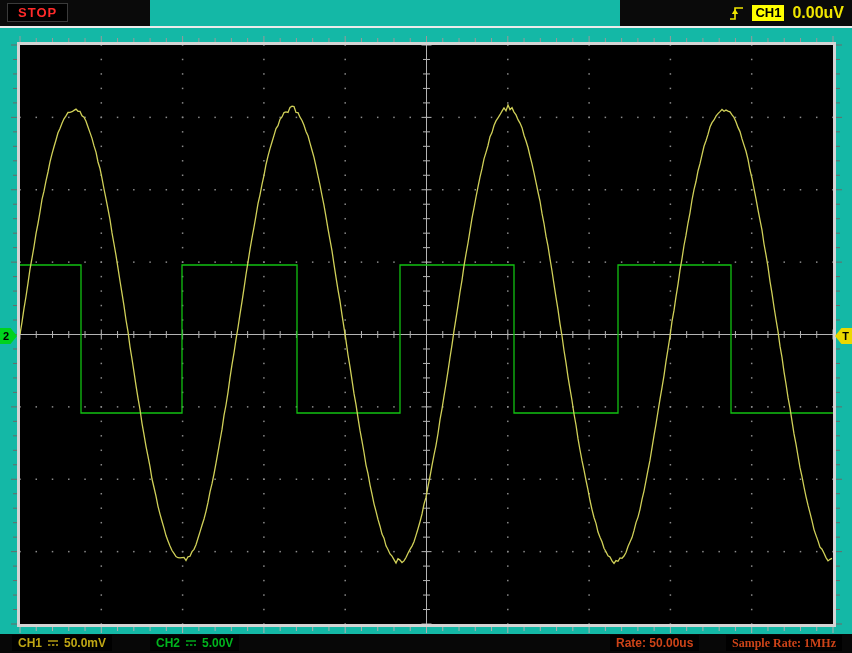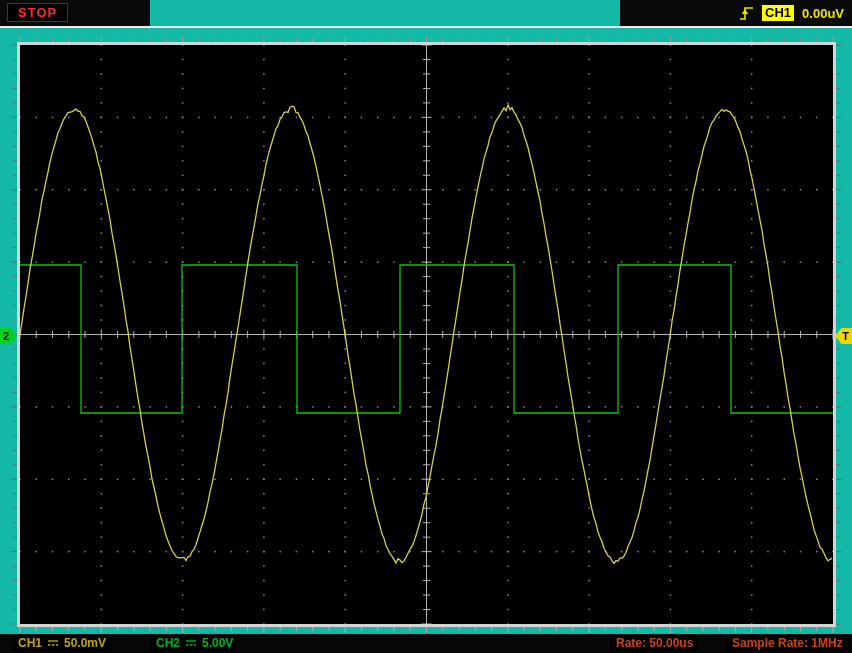--- a/index.html
+++ b/index.html
@@ -11,21 +11,21 @@
   
   .panel{position:absolute;background:#0a0a0a;}
   #top-left-panel{left:0;top:0;width:150px;height:26px;}
   #top-right-panel{left:620px;top:0;width:232px;height:26px;display:flex;align-items:center;justify-content:flex-end;gap:8px;padding-right:8px;box-sizing:border-box;}
   #stop-btn{
     position:absolute;left:7px;top:3px;height:19px;padding:0 10px;
     background:#000;border:1px solid #3a3a3a;color:#ff2a2a;
     font-size:13px;font-weight:bold;letter-spacing:1px;line-height:18px;
   }
   #ch1-badge{background:#ffff00;color:#000;font-size:13px;font-weight:bold;padding:0 3px;line-height:16px;}
-  #trig-level{color:#f0e600;font-size:13px;font-weight:bold;}
+  #trig-level{color:#f0e600;font-size:16px;font-weight:bold;}
   #separator{position:absolute;left:0;top:26px;width:852px;height:2px;background:#ececec;}
   
   #plot-frame{
     position:absolute;left:17px;top:42px;width:813px;height:579px;
     border:3px solid #d4d4d4;background:#000;
   }
   #wave-svg{position:absolute;left:0;top:0;}
   #chrome-ticks{position:absolute;left:0;top:0;pointer-events:none;}
   
   .marker{
@@ -42,21 +42,21 @@
   }
   
   #bottom-bar{position:absolute;left:0;top:634px;width:852px;height:19px;background:#070707;}
   .status-box{
     position:absolute;top:1px;height:16px;background:#000;display:flex;align-items:center;
     gap:5px;padding:0 6px;font-size:12px;font-weight:bold;white-space:nowrap;
   }
   #ch1-box{left:12px;color:#bfa614;}
   #ch2-box{left:150px;color:#00b41e;align-items:center;}
   #time-box{left:610px;color:#cc4318;}
-  #rate-box{left:726px;color:#cc4318;}
+  #rate-box{left:726px;color:#cc4318;font-family:Liberation Serif, serif;}
   .coup{display:inline-block;}
 </style>
 </head>
 <body>
 
 <div id="screen">
 
   <div id="top-left-panel" class="panel"></div>
   <button id="stop-btn">STOP</button>
 

